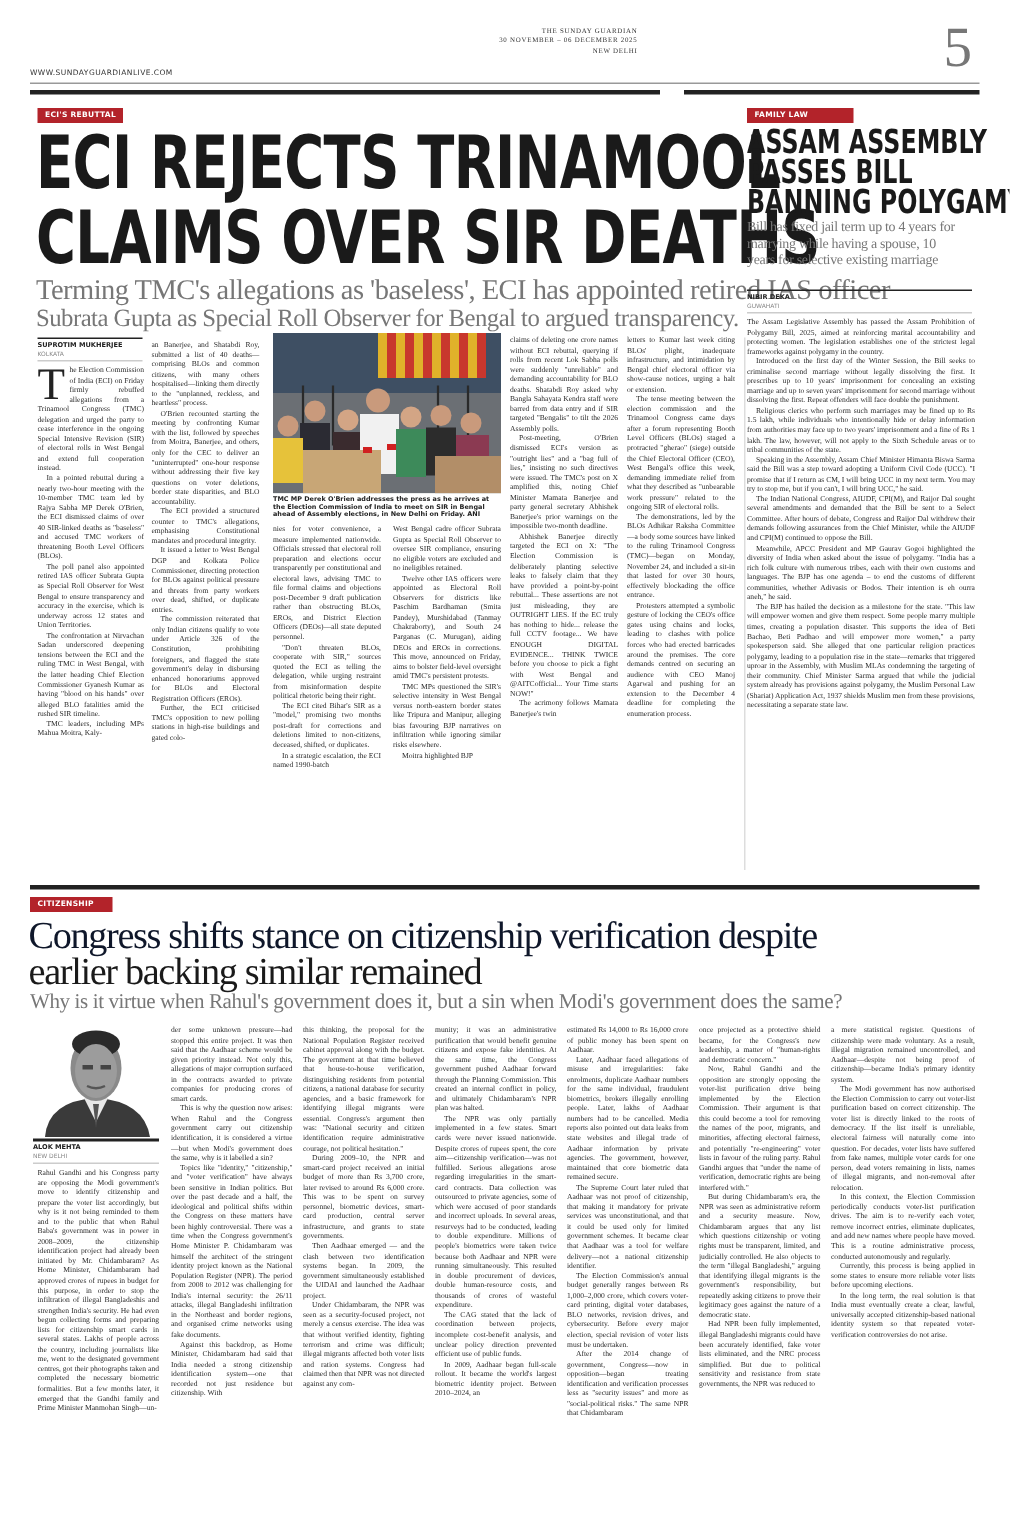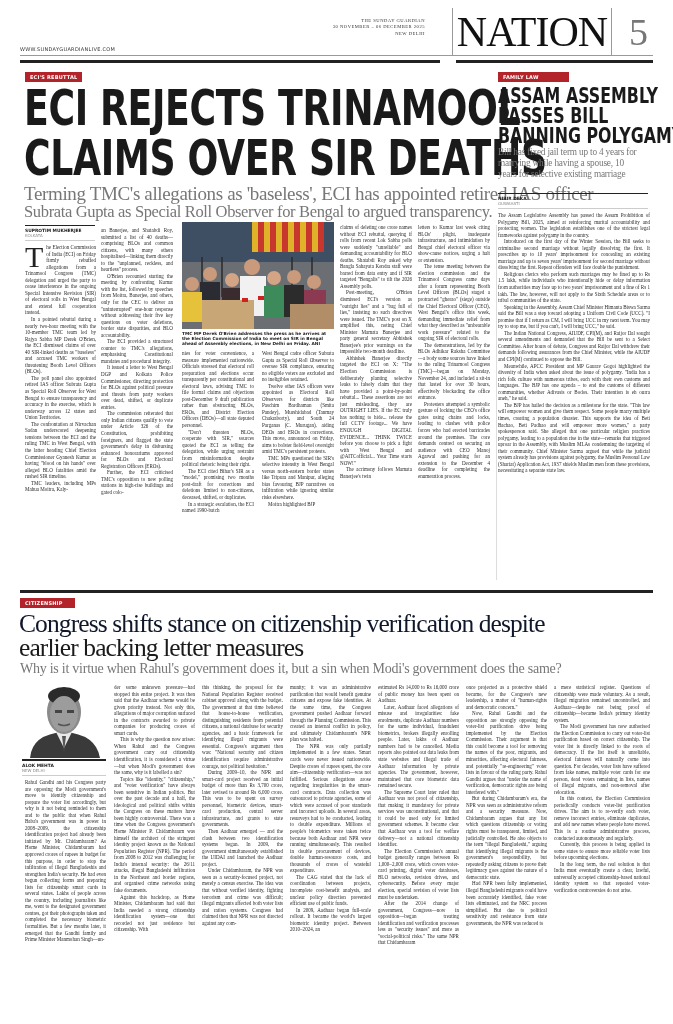--- a/index.html
+++ b/index.html
@@ -29,21 +29,20 @@
 </head>
 <body>
 
 <header class="masthead">
   <span class="site">WWW.SUNDAYGUARDIANLIVE.COM</span>
   <div class="meta">
     <div>THE SUNDAY GUARDIAN</div>
     <div>30 NOVEMBER – 06 DECEMBER 2025</div>
     <div>NEW DELHI</div>
   </div>
-  <div class="sec">NATION</div>
   <div class="pg">5</div>
 </header>
 
 <div class="rule" style="left:20px;top:60px;width:420px"></div>
 <div class="rule" style="left:456px;top:60px;width:197px"></div>
 
 <article>
   <div class="kicker" style="left:25px;top:72px">ECI'S REBUTTAL</div>
   <div class="hd-cond" style="left:24px;top:84px;font-size:49px;line-height:49px;transform:scaleX(0.74);letter-spacing:-0.5px">ECI REJECTS TRINAMOOL</div>
   <div class="hd-cond" style="left:24px;top:134px;font-size:49px;line-height:49px;transform:scaleX(0.74);letter-spacing:-0.5px">CLAIMS OVER SIR DEATHS</div>
@@ -167,21 +166,21 @@
     <p>Meanwhile, APCC President and MP Gaurav Gogoi highlighted the diversity of India when asked about the issue of polygamy. "India has a rich folk culture with numerous tribes, each with their own customs and languages. The BJP has one agenda – to end the customs of different communities, whether Adivasis or Bodos. Their intention is eh ourra aneh," he said.</p>
     <p>The BJP has hailed the decision as a milestone for the state. "This law will empower women and give them respect. Some people marry multiple times, creating a population disaster. This supports the idea of Beti Bachao, Beti Padhao and will empower more women," a party spokesperson said. She alleged that one particular religion practices polygamy, leading to a population rise in the state—remarks that triggered uproar in the Assembly, with Muslim MLAs condemning the targeting of their community. Chief Minister Sarma argued that while the judicial system already has provisions against polygamy, the Muslim Personal Law (Shariat) Application Act, 1937 shields Muslim men from these provisions, necessitating a separate state law.</p>
   </div>
 </article>
 
 <div class="rule" style="left:20px;top:590px;width:633px;height:3px"></div>
 
 <article>
   <div class="kicker" style="left:20px;top:598px;width:55px">CITIZENSHIP DEBATE</div>
   <div class="deck" style="left:19px;top:612px;font-size:25.5px;line-height:24px;color:#0f172a;letter-spacing:-0.9px">Congress shifts stance on citizenship verification despite</div>
-  <div class="deck" style="left:19px;top:636px;font-size:25.5px;line-height:24px;color:#1a1a1a;letter-spacing:-0.9px">earlier backing letter measures</div>
+  <div class="deck" style="left:19px;top:636px;font-size:25.5px;line-height:24px;color:#1a1a1a;letter-spacing:-0.9px">earlier backing similar remained</div>
   <div class="deck" style="left:20px;top:663px;font-size:14px;line-height:11px;letter-spacing:-0.25px">Why is it virtue when Rahul's government does it, but a sin when Modi's government does the same?</div>
 
   <div class="mug" style="left:22px;top:682px;width:84px;height:76px">
     <svg width="84" height="76" viewBox="0 0 84 76">
       <rect width="84" height="76" fill="#fff"></rect>
       <path d="M8 76 Q10 52 42 50 Q74 52 78 76 Z" fill="#3a3a3a"></path>
       <path d="M34 50 L42 66 L50 50 Z" fill="#e8e8e8"></path>
       <path d="M40 54 L42 70 L44 54 Z" fill="#555"></path>
       <ellipse cx="42" cy="30" rx="17" ry="22" fill="#8a8a8a"></ellipse>
       <ellipse cx="42" cy="14" rx="16" ry="9" fill="#2a2a2a"></ellipse>

